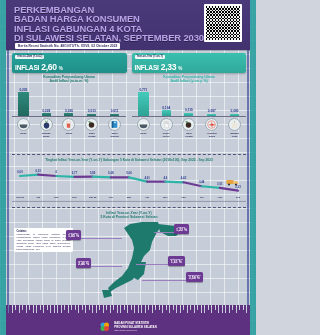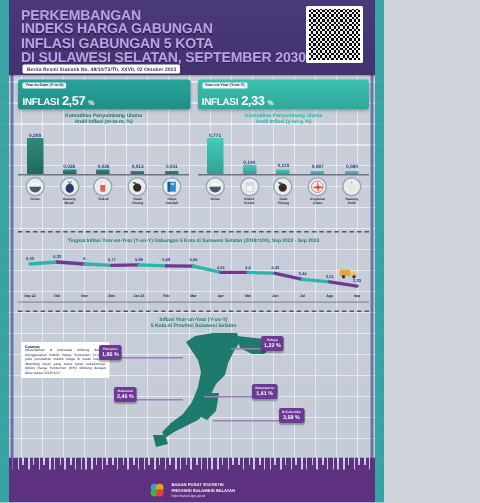--- a/index.html
+++ b/index.html
@@ -166,36 +166,36 @@
   <div class="rail l">
       <div class="rail-in"></div>
     </div>
   <div class="rail r">
       <div class="rail-in"></div>
     </div>
 
   <div class="header">
     <div class="h-title">
       <div>PERKEMBANGAN</div>
-      <div>INDEKS HARGA GABUNGAN</div>
-      <div>INFLASI GABUNGAN 5 KOTA</div>
+      <div>BADAN HARGA KONSUMEN</div>
+      <div>INFLASI GABUNGAN 4 KOTA</div>
       <div>DI SULAWESI SELATAN, SEPTEMBER 2030</div>
     </div>
     <div class="h-sub">Berita Resmi Statistik No. 48/10/73/Th. XXVII, 02 Oktober 2023</div>
     <div class="qr">
         <div class="qr-in"></div>
       </div>
   </div>
 
   <div class="stats">
     <div class="stat s2">
       <div class="stat-tag">Year-to-Date (Y-to-D)</div>
       <div class="stat-row">
         <span class="stat-word">INFLASI</span>
-        <span class="stat-val">2,57</span>
+        <span class="stat-val">2,60</span>
         <span class="stat-pct">%</span>
       </div>
     </div>
     <div class="stat s3">
       <div class="stat-tag">Year-on-Year (Y-on-Y)</div>
       <div class="stat-row">
         <span class="stat-word">INFLASI</span>
         <span class="stat-val">2,33</span>
         <span class="stat-pct">%</span>
       </div>

